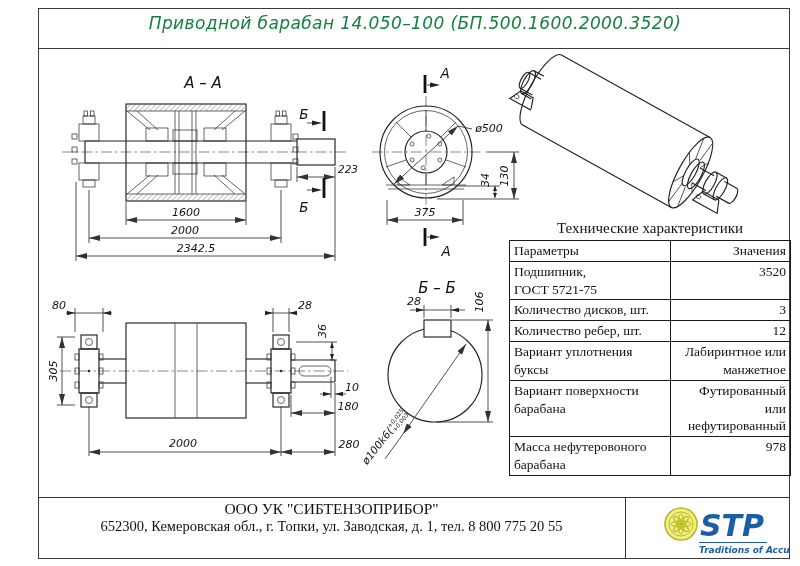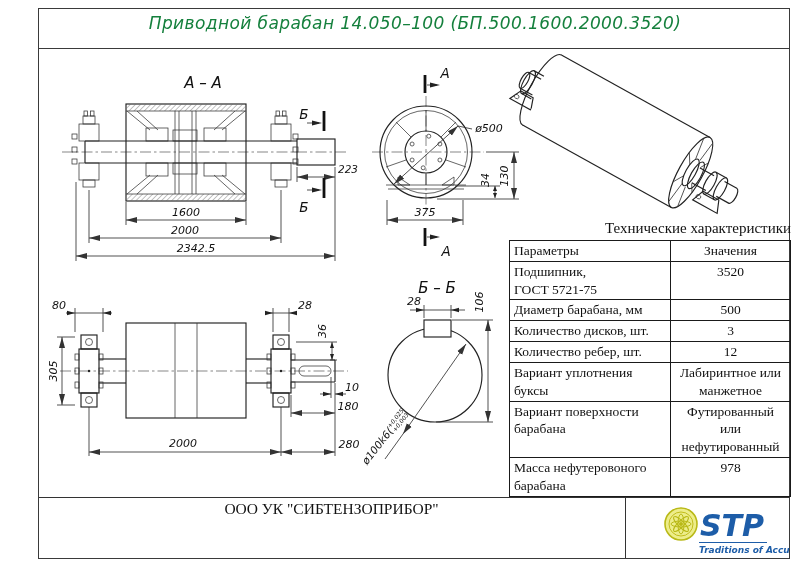--- a/index.html
+++ b/index.html
@@ -4,26 +4,26 @@
 <style>
   html,body{margin:0;padding:0;}
   body{width:800px;height:566px;background:#fff;position:relative;overflow:hidden;
        font-family:"Liberation Serif",serif;color:#111;}
   .abs{position:absolute;}
   #frame{left:38px;top:8px;width:750px;height:549px;border:1.6px solid #3a3a3a;}
   #title{left:38px;top:13px;width:754px;text-align:center;
          font:italic 17px "DejaVu Sans",sans-serif;color:#15803d;letter-spacing:.4px;}
   #titleRule{left:39px;top:48px;width:750px;height:0;border-top:1.3px solid #3a3a3a;}
   #drawing{left:0;top:0;}
-  #specTitle{left:509px;top:220px;width:282px;text-align:right;font-size:15px;}
+  #specTitle{left:509px;top:220px;width:282px;text-align:center;font-size:15px;}
   #specs{left:509px;top:240px;width:282px;border-collapse:collapse;table-layout:fixed;font-family:Liberation Serif, serif;}
   #specs td,#specs th{border:1.5px solid #1a1a1a;font-weight:normal;font-size:13.5px;
         line-height:1.32;padding:1px 4px;vertical-align:top;white-space:pre-line;overflow:hidden;}
   #specs .p{text-align:left;width:152px;}
-  #specs .v{text-align:center;}
+  #specs .v{text-align:right;}
   #footerRule{left:39px;top:497px;width:750px;height:0;border-top:1.4px solid #333;}
   #footerLeft{left:39px;top:500px;width:585px;text-align:center;}
   #footerLeft .l1{font-size:15.5px;}
   #footerLeft .l2{font-size:14.5px;}
   #footerLeft .l3{font-size:14.5px;}
   #footerDivider{left:625px;top:498px;width:0;height:60px;border-left:1.4px solid #333;}
   #logo{left:627px;top:498px;}
   
   .ln{stroke:#222;stroke-width:1.15;fill:none;}
   .lt{stroke:#333;stroke-width:.75;fill:none;}
@@ -362,24 +362,20 @@
       <tr>
     <th class="p">Параметры</th>
     <th class="v">Значения</th>
   </tr>
   <tr>
     <td class="p">Подшипник,
 ГОСТ 5721-75</td>
     <td class="v">3520</td>
   </tr>
   <tr>
-    <td class="p">Диаметр барабана, мм</td>
-    <td class="v">500</td>
-  </tr>
-  <tr>
     <td class="p">Количество дисков, шт.</td>
     <td class="v">3</td>
   </tr>
   <tr>
     <td class="p">Количество ребер, шт.</td>
     <td class="v">12</td>
   </tr>
   <tr>
     <td class="p">Вариант уплотнения
 буксы</td>
@@ -396,20 +392,21 @@
     <td class="p">Масса нефутеровоного
 барабана</td>
     <td class="v">978</td>
   </tr>
 </tbody>
   </table>
 
 <div class="abs" id="footerRule"></div>
 <div class="abs" id="footerLeft">
   <div class="l1">ООО УК "СИБТЕНЗОПРИБОР"</div>
+  <div class="l2">652300, Кемеровская обл., г. Топки, ул. Заводская, д. 1, тел. 8 800 775 20 55</div>
 </div>
 <div class="abs" id="footerDivider"></div>
 
 <svg class="abs" id="logo" width="163" height="60" viewBox="0 0 163 60">
   <g>
     <circle cx="54" cy="26" r="16" fill="#eded8a" stroke="#b9b917" stroke-width="1.6"></circle>
     <circle cx="54" cy="26" r="12" fill="none" stroke="#c2bd1e" stroke-width="1"></circle>
     <g stroke="#b9b917" stroke-width="1" fill="none">
       <ellipse cx="54" cy="26" rx="10" ry="3"></ellipse>
       <ellipse cx="54" cy="26" rx="10" ry="3" transform="rotate(45 54 26)"></ellipse>

